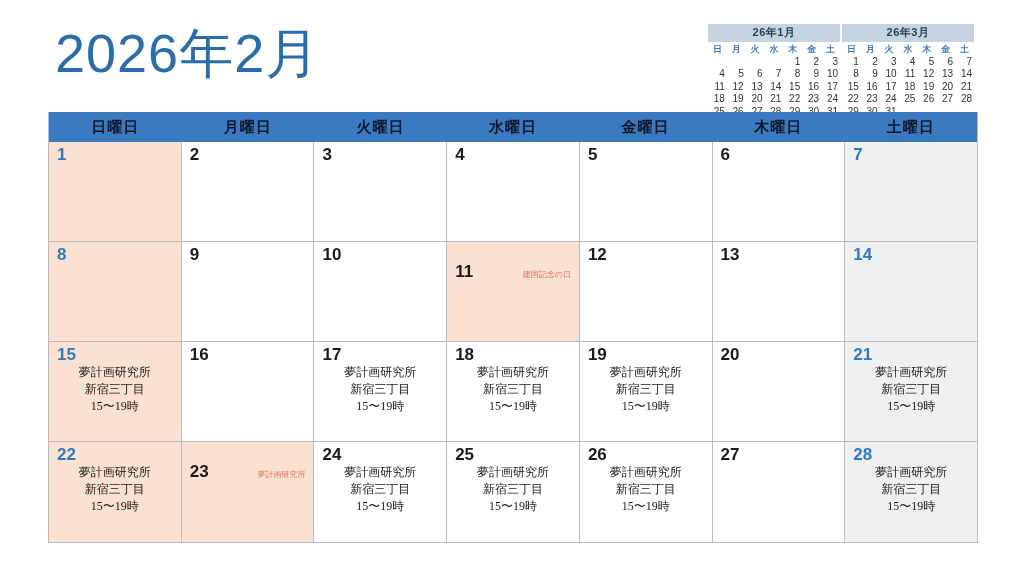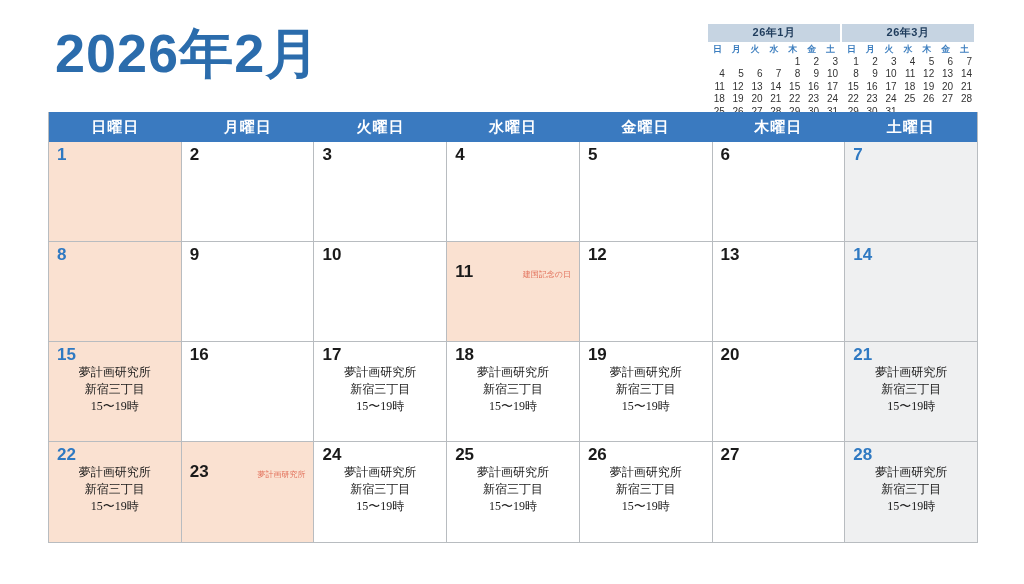--- a/index.html
+++ b/index.html
@@ -22,21 +22,21 @@
     top: 0;
     width: 1024px;
     height: 108px;
   }
 
   #page-title {
     position: absolute;
     left: 55px;
     top: 26px;
     font-size: 54px;
-    font-weight: bold;
+    font-weight: normal;
     color: #2b6cac;
     letter-spacing: 1px;
     line-height: 1;
     white-space: nowrap;
   }
 
   
   .mini-cal {
     position: absolute;
     top: 24px;
@@ -94,21 +94,21 @@
   }
 
   .weekday-header-row {
     display: flex;
     width: 100%;
     background: #3a7ac0;
   }
   .weekday-header {
     flex: 1 1 0;
     text-align: center;
-    color: #ffffff;
+    color: #0f172a;
     font-size: 15px;
     font-weight: bold;
     padding: 5px 0 5px 0;
     line-height: 1.3;
     letter-spacing: 1px;
     box-sizing: border-box;
   }
 
   .week-row {
     display: flex;

